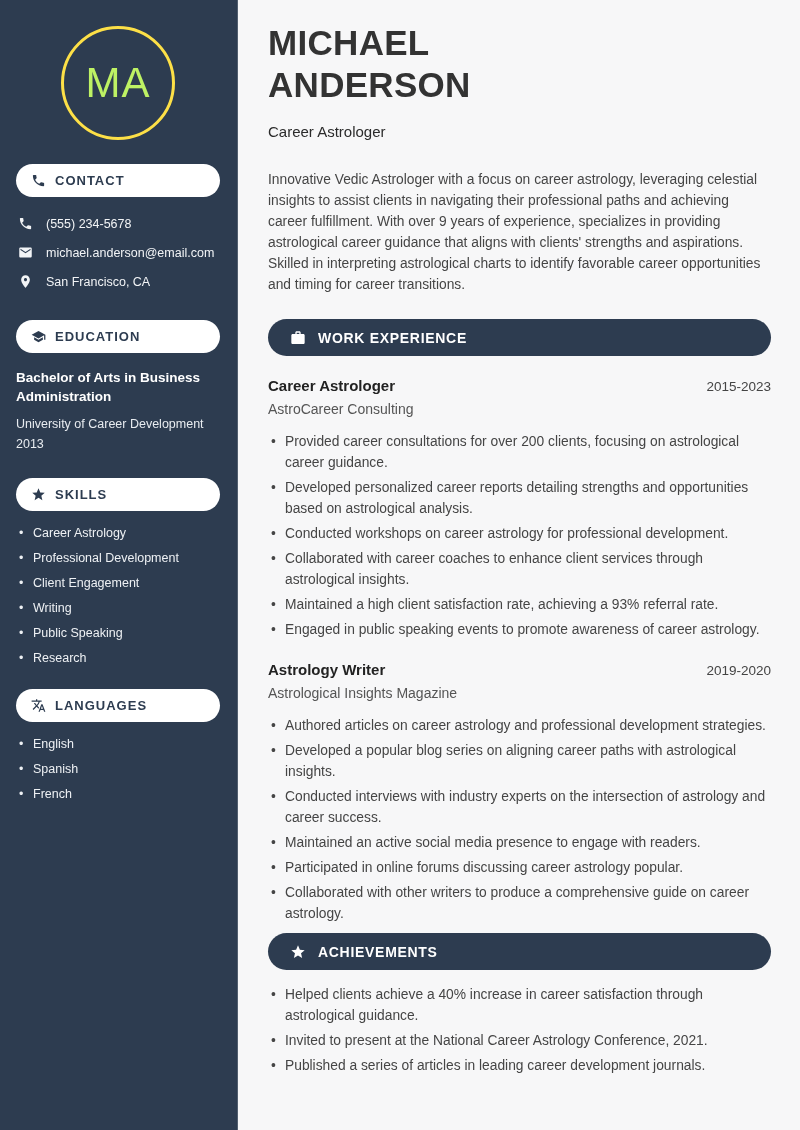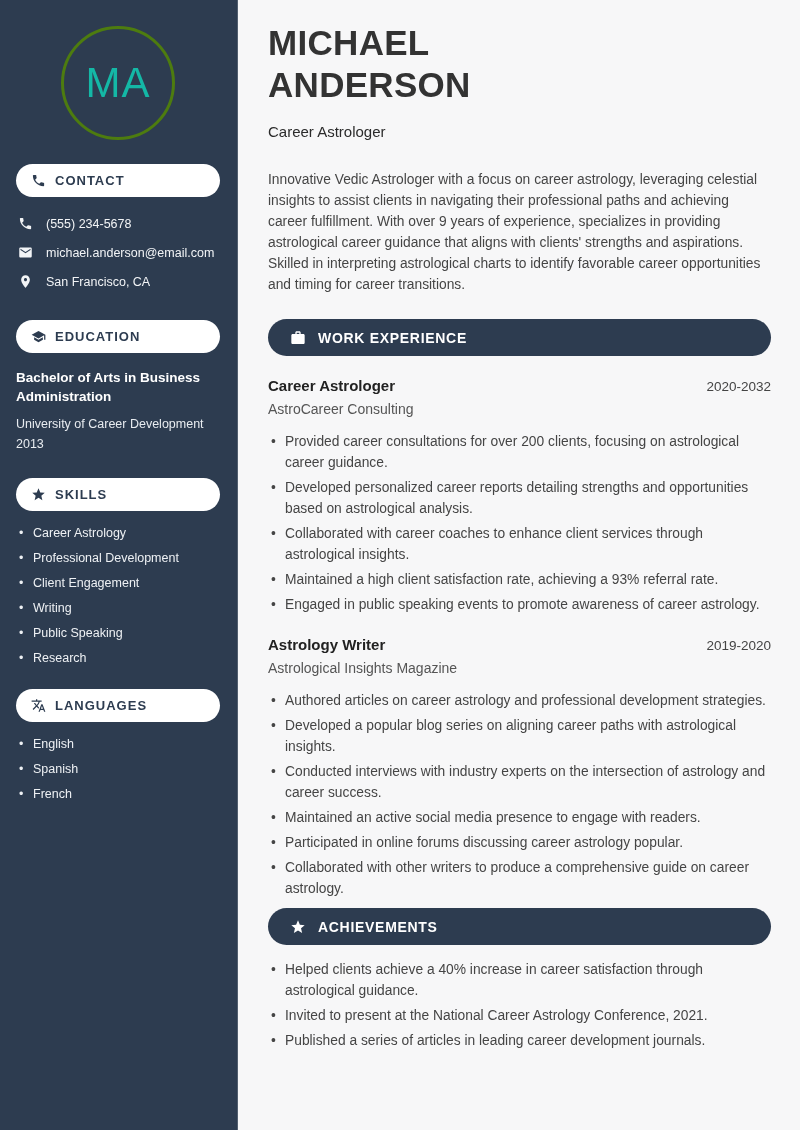--- a/index.html
+++ b/index.html
@@ -8,23 +8,23 @@
     width:800px;height:1130px;display:flex;overflow:hidden;
     font-family:"Liberation Sans","DejaVu Sans",sans-serif;
     background:#f7f7f8;
   }
   
   .sidebar{
     width:238px;flex:0 0 238px;background:#2d3c50;color:#fff;
     padding:26px 17px 40px 16px;border-right:1px solid rgba(255,255,255,.18);
   }
   .avatar{
-    width:114px;height:114px;border:3px solid #4d7c0f;border-radius:50%;
+    width:114px;height:114px;border:3px solid #fde047;border-radius:50%;
     margin:0 auto;display:flex;align-items:center;justify-content:center;
-    font-size:42px;letter-spacing:1px;color:#14b8a6;font-weight:400;
+    font-size:42px;letter-spacing:1px;color:#bef264;font-weight:400;
   }
   .side-pill{
     margin-top:24px;background:#fff;border-radius:999px;height:33px;
     display:flex;align-items:center;gap:9px;padding:0 15px;
     color:#2d3c50;font-weight:700;font-size:13px;letter-spacing:1px;
   }
   .side-pill svg{width:15px;height:15px;flex:0 0 15px;}
   .contact-list{list-style:none;margin:12px 0 0;padding:0;}
   .contact-list li{
     display:flex;align-items:flex-end;gap:13px;color:#f2f4f6;
@@ -151,26 +151,27 @@
     <div class="section-pill">
       <svg viewBox="0 0 24 24" fill="currentColor">
           <path d="M20 6h-4V4c0-1.11-.89-2-2-2h-4c-1.11 0-2 .89-2 2v2H4c-1.11 0-1.99.89-1.99 2L2 19c0 1.11.89 2 2 2h16c1.11 0 2-.89 2-2V8c0-1.11-.89-2-2-2zm-6 0h-4V4h4v2z"></path>
         </svg>
       <span>WORK EXPERIENCE</span>
     </div>
 
     <article class="job">
       <div class="job-head">
         <span class="role">Career Astrologer</span>
-        <span class="dates">2020-2032</span>
+        <span class="dates">2015-2023</span>
       </div>
       <div class="company">AstroCareer Consulting</div>
       <ul class="bullets">
         <li>Provided career consultations for over 200 clients, focusing on astrological career guidance.</li>
         <li>Developed personalized career reports detailing strengths and opportunities based on astrological analysis.</li>
+        <li>Conducted workshops on career astrology for professional development.</li>
         <li>Collaborated with career coaches to enhance client services through astrological insights.</li>
         <li>Maintained a high client satisfaction rate, achieving a 93% referral rate.</li>
         <li>Engaged in public speaking events to promote awareness of career astrology.</li>
       </ul>
     </article>
 
     <article class="job">
       <div class="job-head">
         <span class="role">Astrology Writer</span>
         <span class="dates">2019-2020</span>

